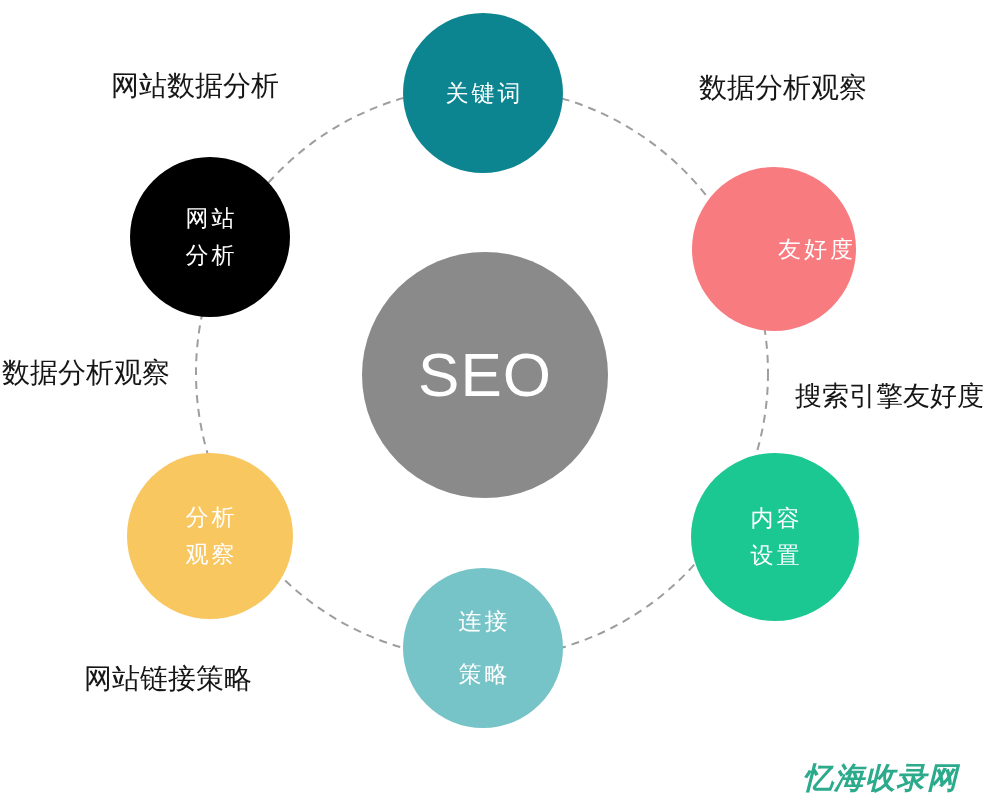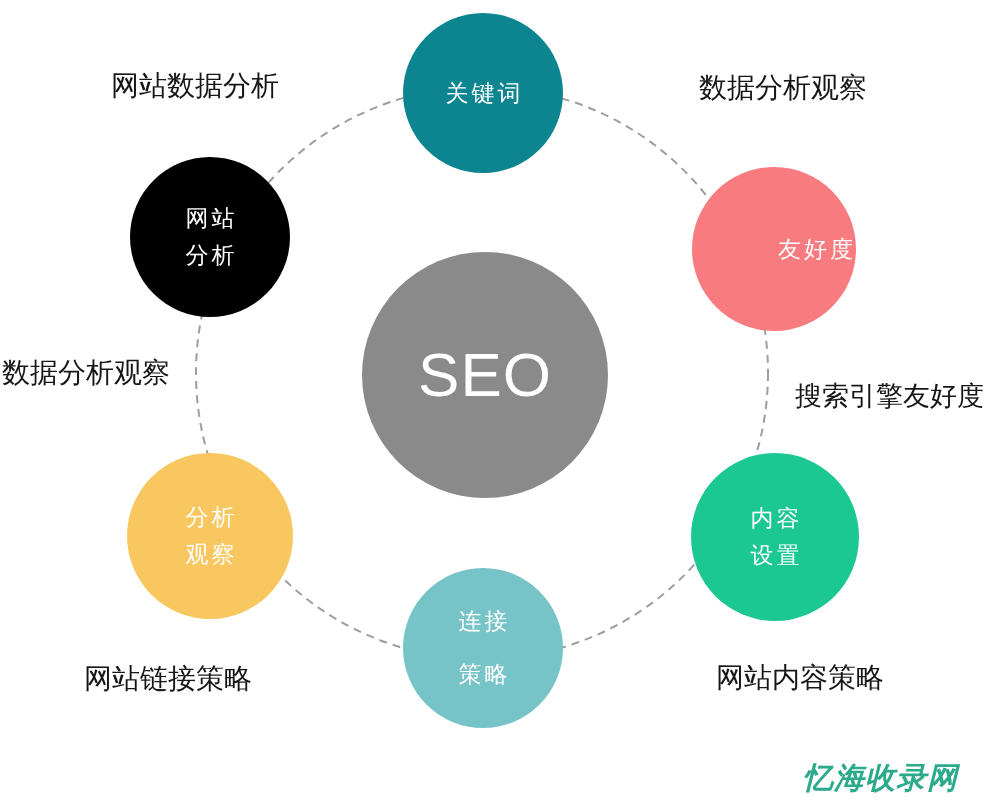--- a/index.html
+++ b/index.html
@@ -124,17 +124,16 @@
   <div class="outer-label label-top-left">网站数据分析</div>
 
   <div class="outer-label label-top-right">数据分析观察</div>
 
   <div class="outer-label label-left">数据分析观察</div>
 
   <div class="outer-label label-right">搜索引擎友好度</div>
 
   <div class="outer-label label-bottom-left">网站链接策略</div>
 
-  <div class="outer-label label-bottom-right">网站内容策略</div>
 
   <div class="watermark" style="color: rgb(44, 170, 140);">忆海收录网</div>
 
 </div>
 
 </body></html>

